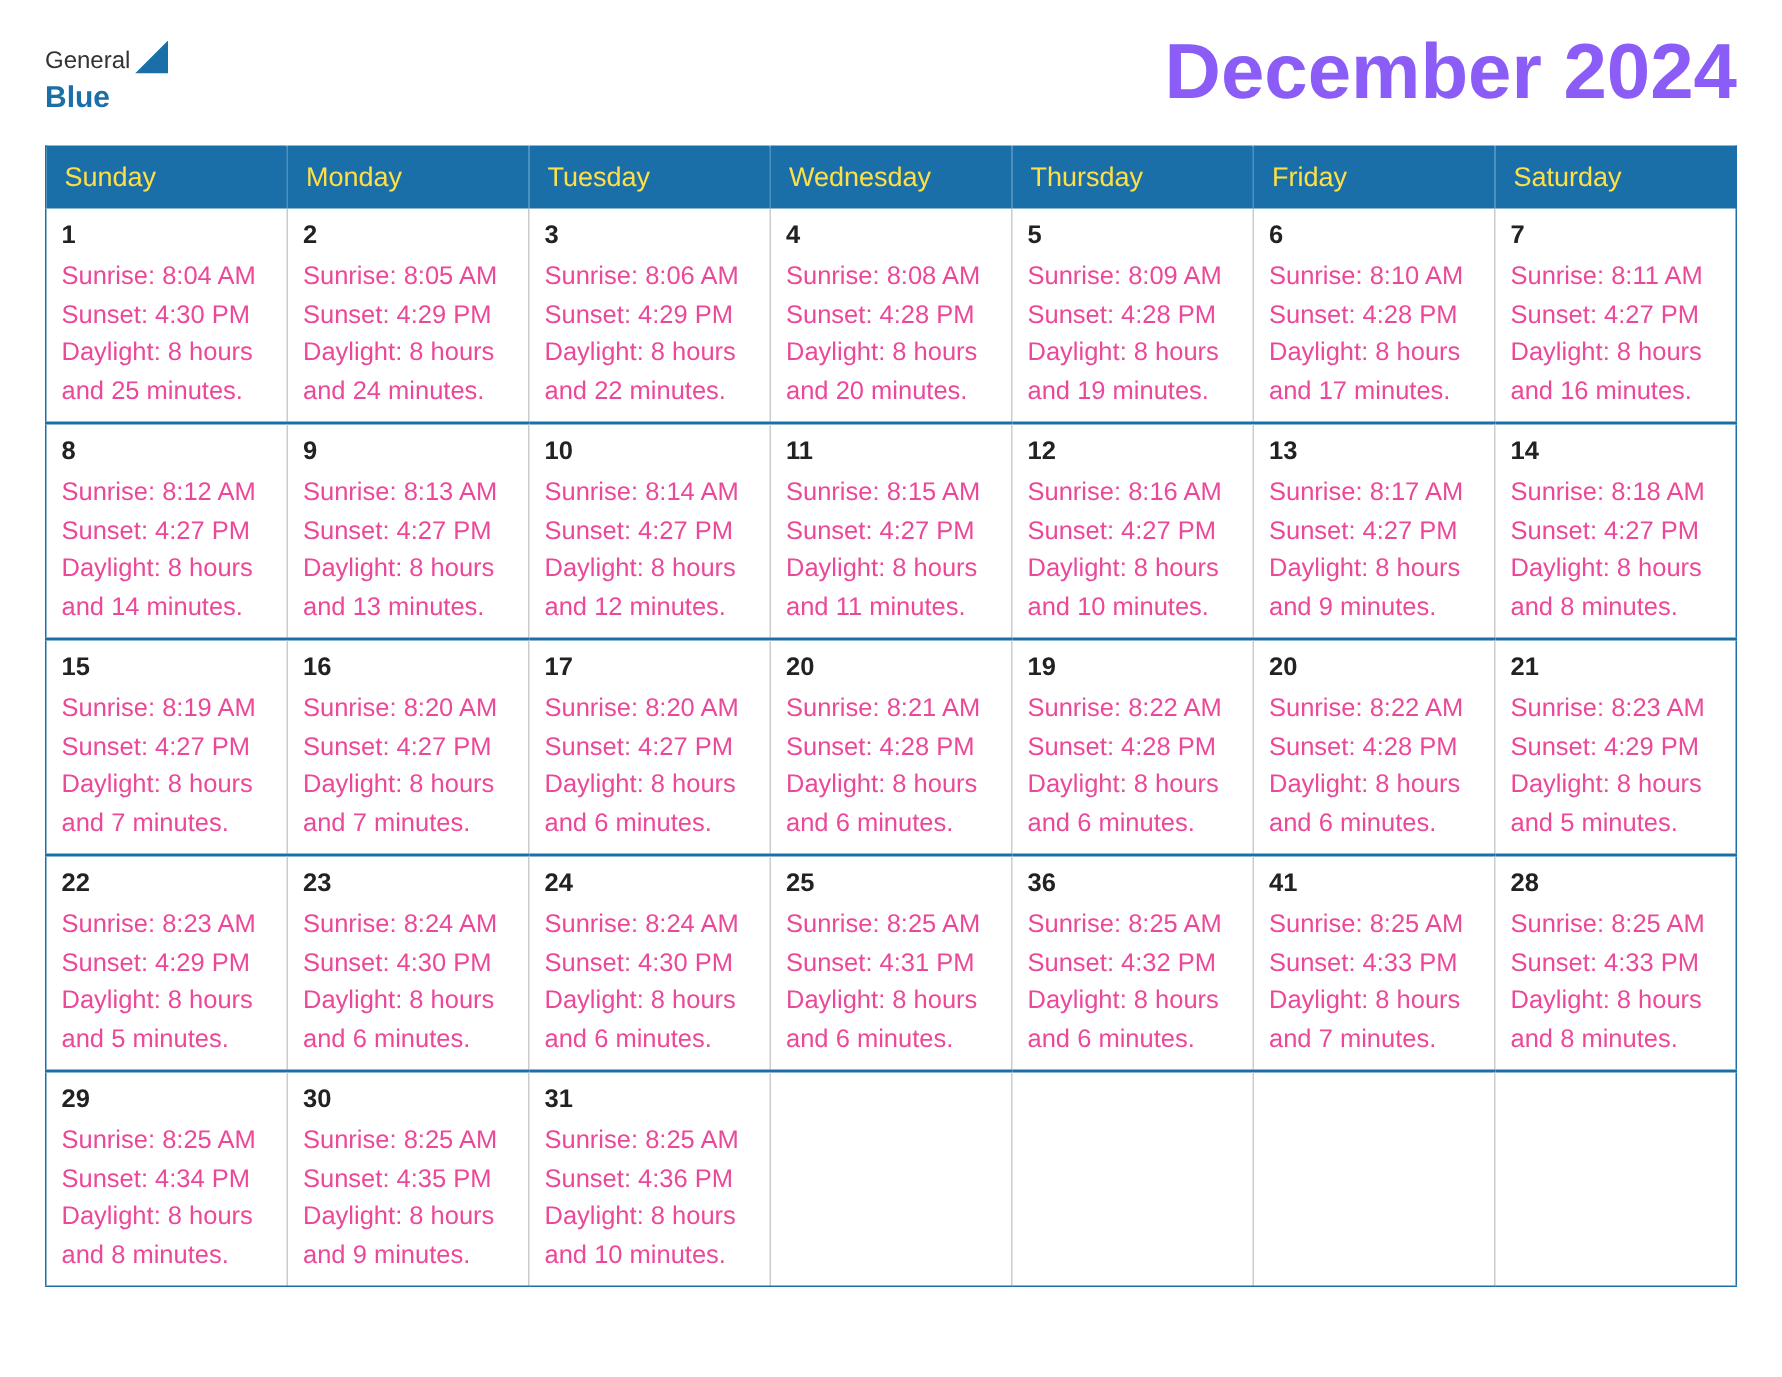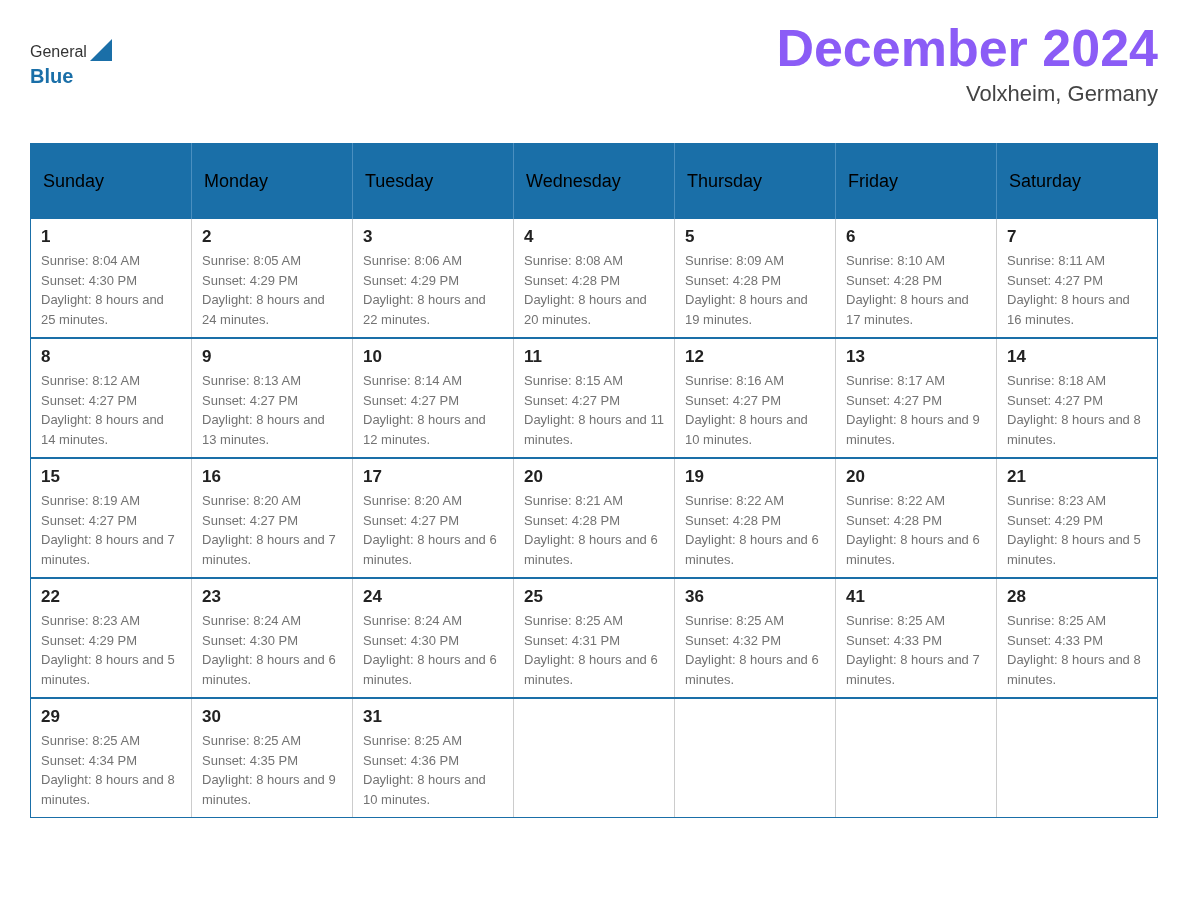--- a/index.html
+++ b/index.html
@@ -6,22 +6,22 @@
     body {
       font-family: Arial, sans-serif;
       background: #fff;
       padding: 20px 30px;
       width: 1188px;
       min-height: 918px;
     }
     .header {
       display: flex;
       justify-content: space-between;
-      align-items: center;
-      margin-bottom: 36px;
+      align-items: flex-end;
+      margin-bottom: 20px;
     }
     .logo {
       display: flex;
       flex-direction: column;
       align-items: flex-start;
     }
     .logo-general { color: #333; }
     .title-area {
       text-align: right;
     }
@@ -36,22 +36,22 @@
       color: #444;
       margin-top: 4px;
     }
     .calendar {
       width: 100%;
       border-collapse: collapse;
       border: 1px solid #1a6fa8;
     }
     .calendar th {
       background-color: #1a6fa8;
-      color: #000000;
-      padding: 27px 12px;
+      color: #fde047;
+      padding: 10px 12px;
       text-align: left;
       font-size: 18px;
       font-weight: normal;
       border-right: 1px solid #4a8fc0;
     }
     .calendar th:last-child { border-right: none; }
     .calendar td {
       vertical-align: top;
       padding: 8px 10px;
       border-right: 1px solid #ccc;
@@ -64,23 +64,23 @@
     .calendar td:last-child { border-right: none; }
     .calendar tr:last-child td { border-bottom: 1px solid #1a6fa8; }
     .day-num {
       font-size: 17px;
       font-weight: bold;
       display: block;
       margin-bottom: 4px;
       color: #222;
     }
     .day-info {
-      font-size: 13px;
+      font-size: 17px;
       line-height: 1.5;
-      color: #737373;
+      color: #ec4899;
     }
     .empty-cell {
       background: #fff;
     }
     .logo-row {
       display: flex;
       align-items: center;
       gap: 0;
     }
     .logo-blue-line {
@@ -99,21 +99,20 @@
       <span style="display:inline-block;margin-left:3px;vertical-align:middle;">
         <svg width="22" height="22" viewBox="0 0 22 22">
           <polygon points="0,22 22,22 22,0" fill="#1a6fa8"></polygon>
         </svg>
       </span>
     </div>
     <span class="logo-blue-line">Blue</span>
   </div>
   <div class="title-area">
     <div class="month-title">December 2024</div>
-    <div class="location">Volxheim, Germany</div>
   </div>
 </div>
 
 <table class="calendar">
   <thead>
     <tr>
     <th>Sunday</th>
         <th>Monday</th>
         <th>Tuesday</th>
         <th>Wednesday</th>

